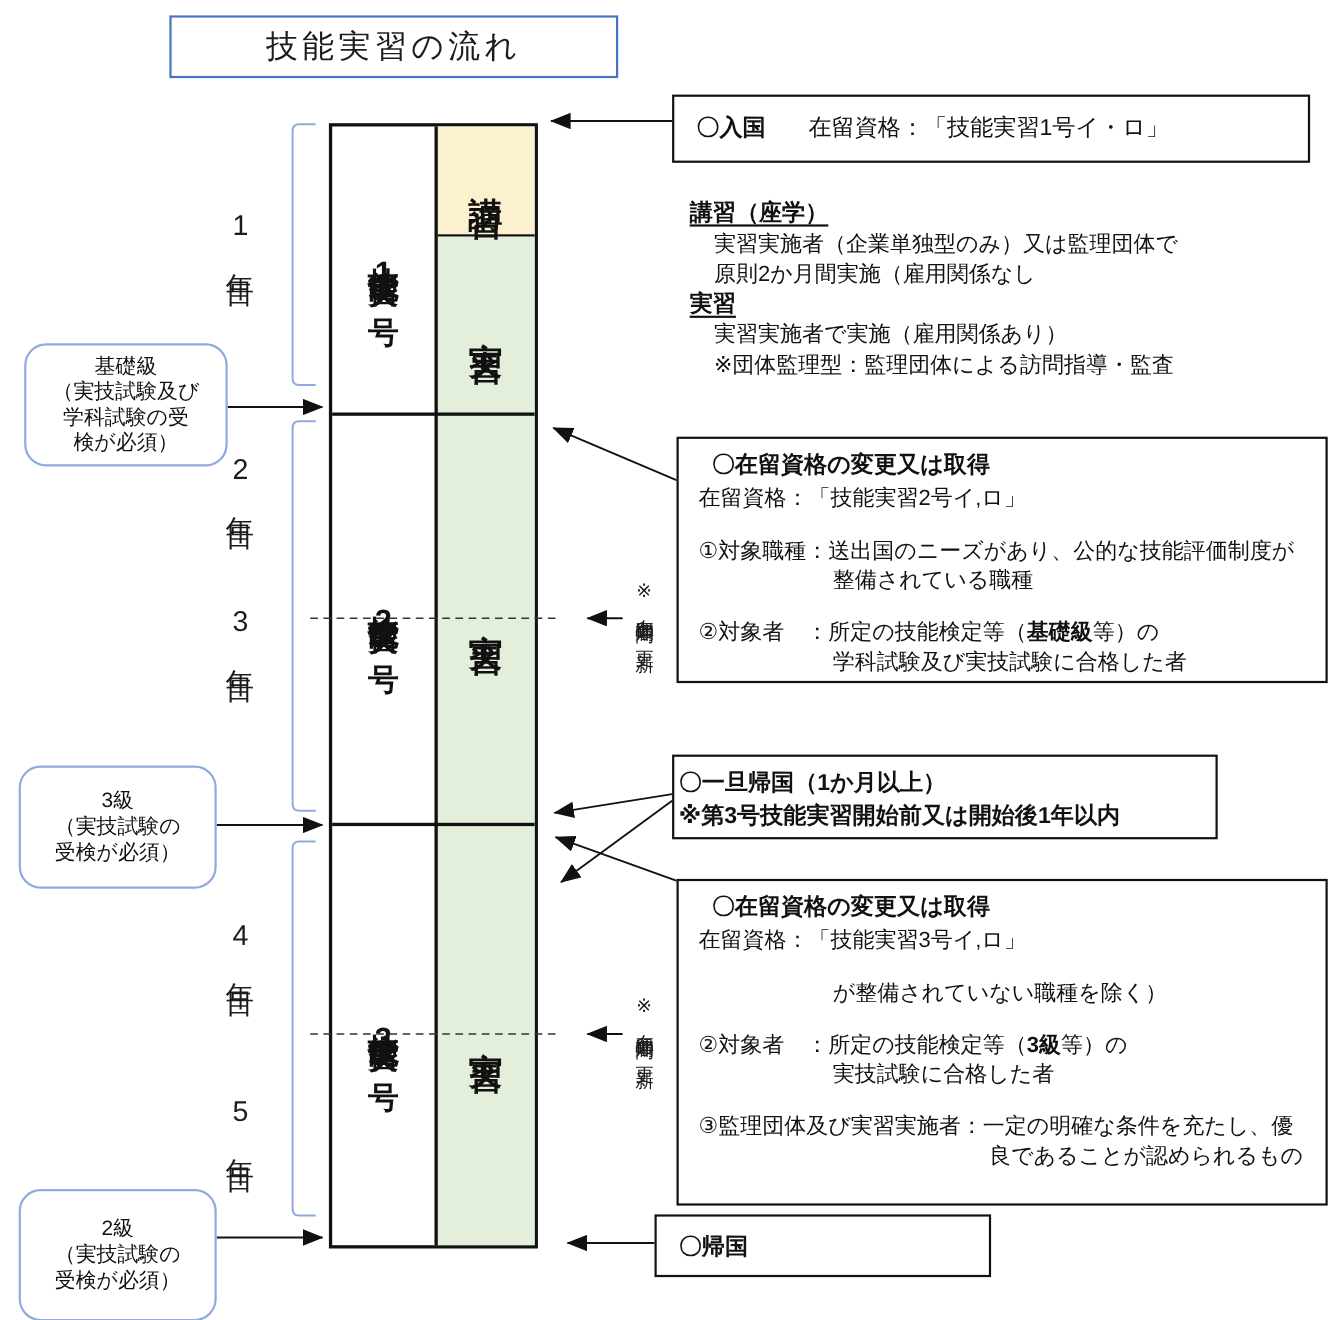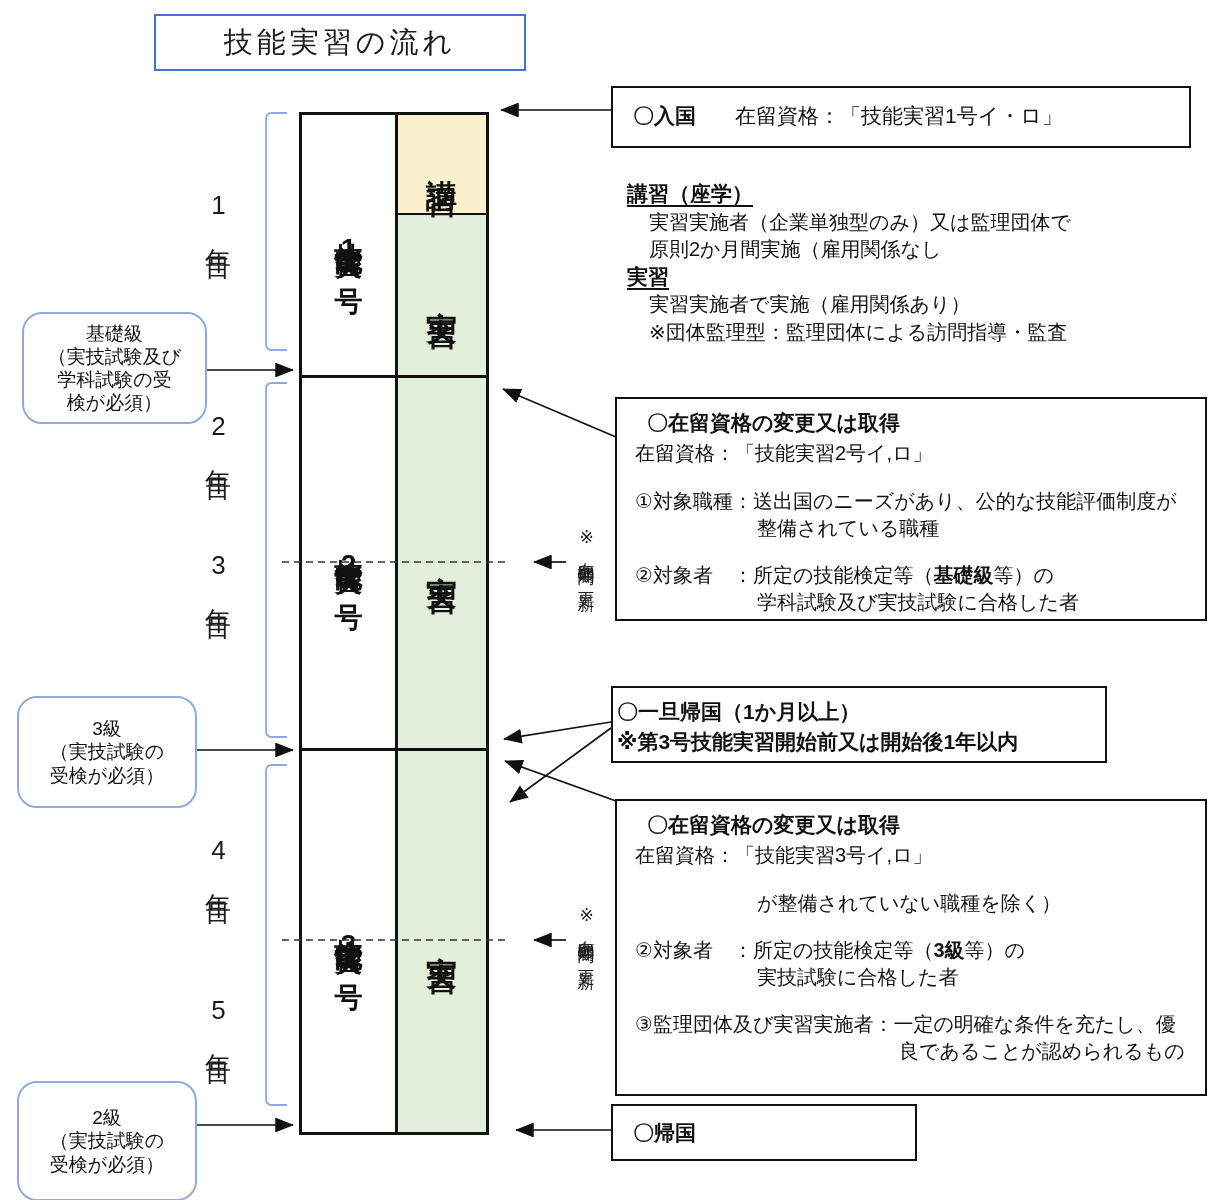--- a/index.html
+++ b/index.html
@@ -3,21 +3,21 @@
 <meta charset="utf-8">
 <style>
   html,body { margin:0; padding:0; background:#fff; }
   .canvas {
     position:relative; width:1208px; height:1200px; background:#fff;
     font-family:"Liberation Sans","DejaVu Sans",sans-serif; color:#111;
     overflow:hidden;
   }
   
   .title-box {
-    position:absolute; left:154px; top:14px; width:372px; height:57px;
+    position:absolute; left:154px; top:14px; width:408px; height:57px;
     border:2px solid #4472C4; box-sizing:border-box;
     display:flex; align-items:center; justify-content:center;
     font-size:29px; letter-spacing:4px; color:#1c1c1c;
   }
   
   .col-outer {
     position:absolute; left:299px; top:112px; width:190px; height:1023px;
     border:3px solid #111; box-sizing:border-box; background:#fff; z-index:2;
   }
   .col-outer .vdiv { position:absolute; left:93px; top:0; width:3px; height:100%; background:#111; }
@@ -171,17 +171,17 @@
     <div class="item">
       <div><span>②対象者　：所定の技能検定等（</span><b>3級</b><span>等）の</span></div>
       <div class="c6">実技試験に合格した者</div>
     </div>
     <div class="item">
       <div>③監理団体及び実習実施者：一定の明確な条件を充たし、優</div>
       <div class="c13">良であることが認められるもの</div>
     </div>
   </div>
 
-  <div class="bbox" style="left:611px; top:1104px; width:306px; height:57px; padding:13px 0 0 20px; font-weight:bold; font-size:21px;">
+  <div class="bbox" style="left:595px; top:1104px; width:306px; height:57px; padding:13px 0 0 20px; font-weight:bold; font-size:21px;">
     <span>〇帰国</span>
   </div>
 
 </div>
 
 </body></html>

